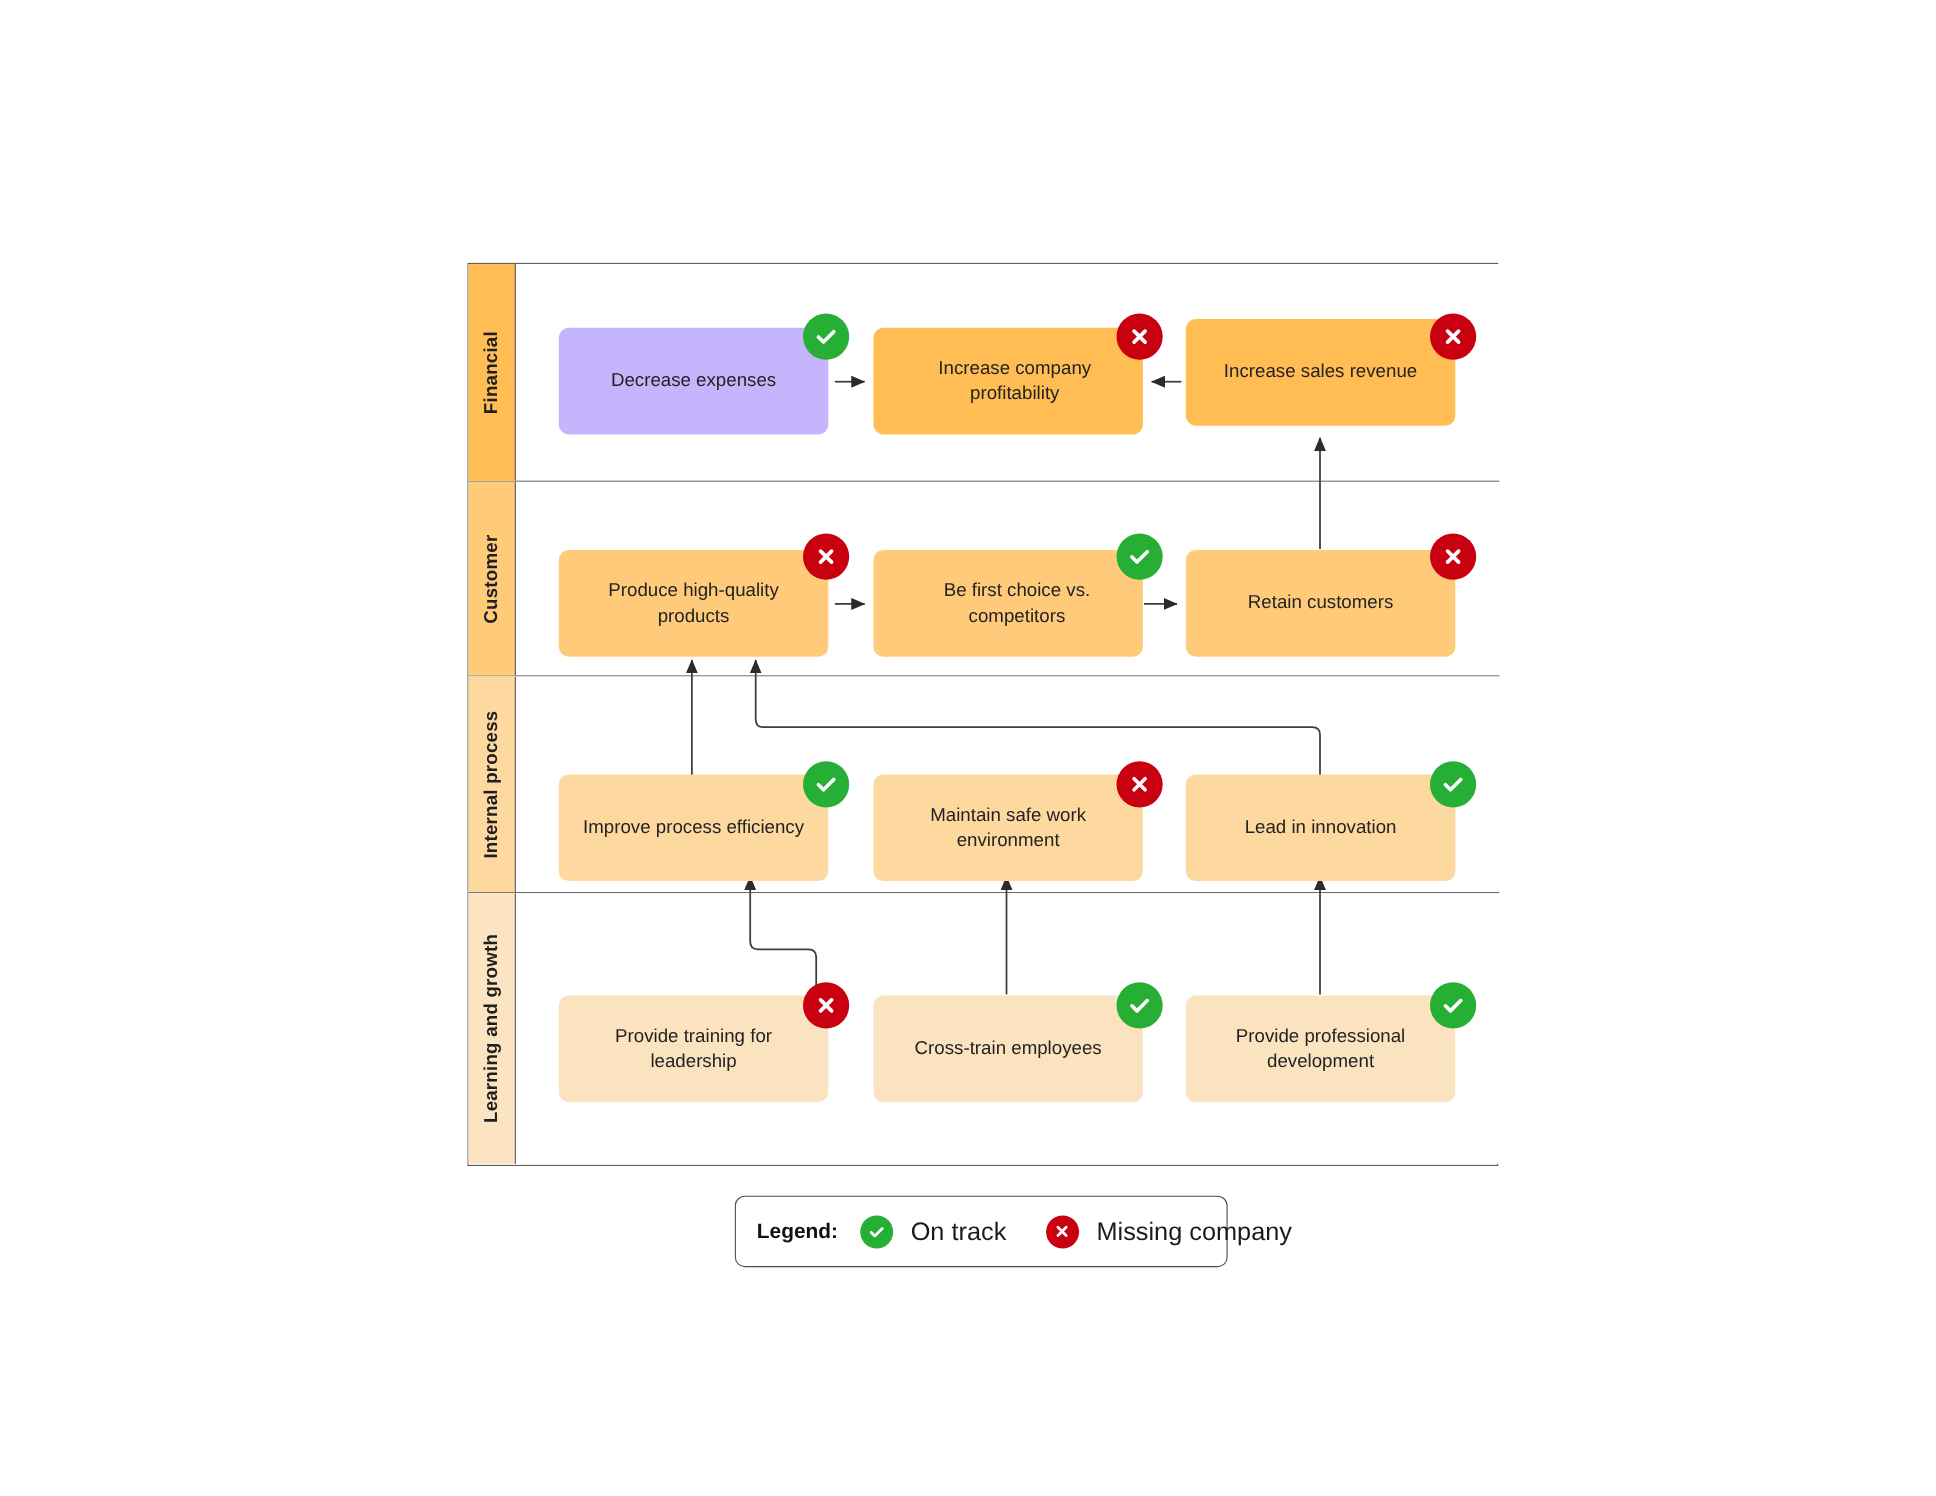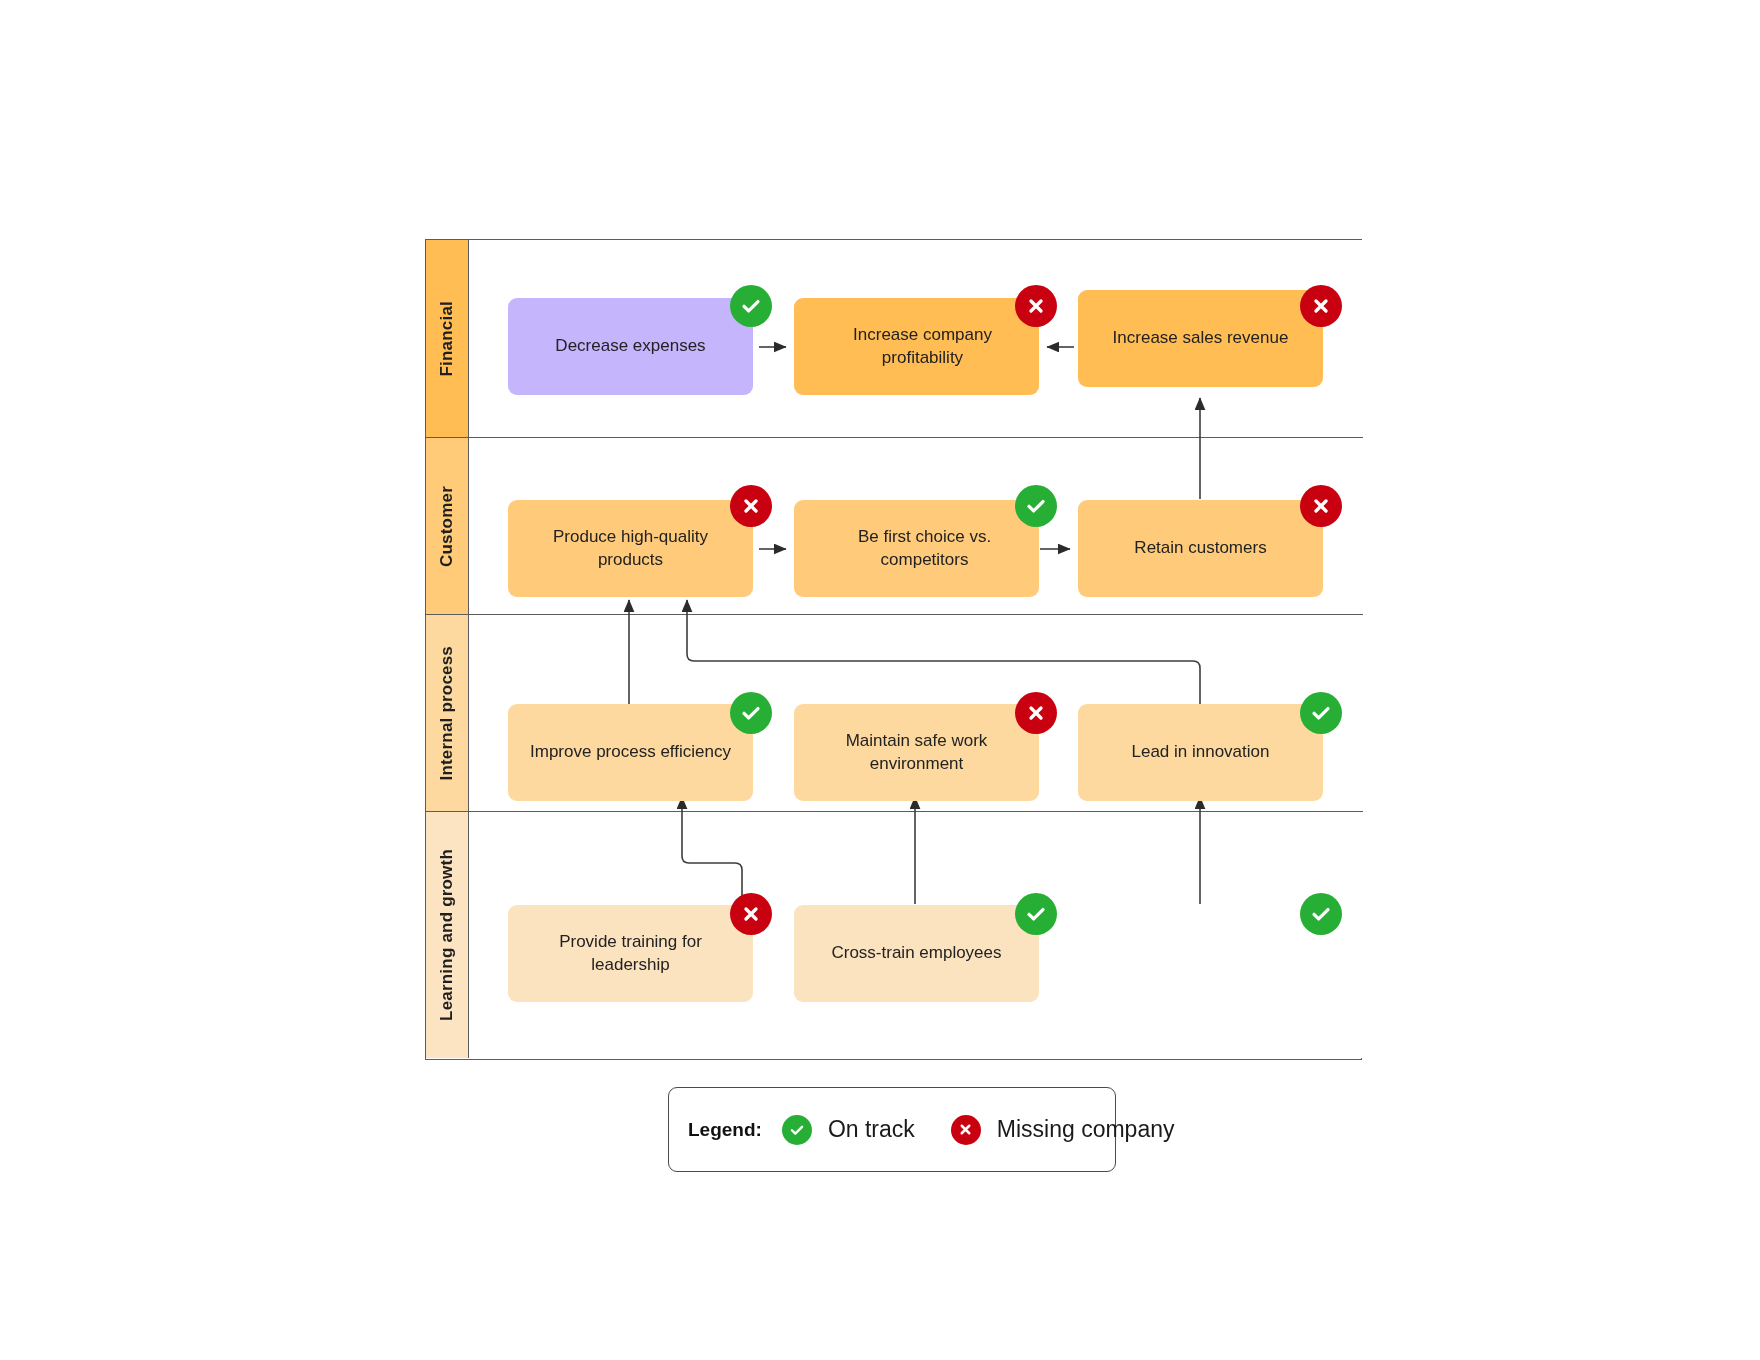--- a/index.html
+++ b/index.html
@@ -73,21 +73,21 @@
   .badge.bad{background:#c8000f;}
   .badge svg{display:block;}
 
   
   .wires{position:absolute;left:0;top:0;width:1760px;height:1360px;z-index:2;pointer-events:none;}
 
   
   .legend{
     position:absolute;
     left:668px; top:1087px;
-    width:448px; height:85px;
+    width:448px; height:65px;
     border:1.3px solid #4a4a4a;
     border-radius:9px;
     background:#ffffff;
     display:flex;align-items:center;
     box-sizing:border-box;
     padding-left:19px;
     z-index:5;
   }
   .legend-title{font-size:19px;font-weight:bold;color:#111;margin-right:20px;}
   .legend-item{display:flex;align-items:center;margin-right:36px;}
@@ -254,20 +254,23 @@
 
   <div class="box" style="left:794px;top:905px;background:#FCE3C0;">
     <span>Cross-train employees</span>
   </div>
   <div class="badge ok" style="left:1015px;top:893px;">
     <svg width="22" height="22" viewBox="0 0 24 24">
         <path d="M4.4 12.4 L9.4 17.4 L19.6 7.2" stroke="#ffffff" stroke-width="3.6" fill="none" stroke-linecap="round" stroke-linejoin="round"></path>
       </svg>
   </div>
 
+  <div class="box" style="left:1078px;top:905px;background:#FCE3C0;">
+    <span>Provide professional development</span>
+  </div>
   <div class="badge ok" style="left:1300px;top:893px;">
     <svg width="22" height="22" viewBox="0 0 24 24">
         <path d="M4.4 12.4 L9.4 17.4 L19.6 7.2" stroke="#ffffff" stroke-width="3.6" fill="none" stroke-linecap="round" stroke-linejoin="round"></path>
       </svg>
   </div>
 
   <div class="legend">
     <div class="legend-title">Legend:</div>
 
     <div class="legend-item">

